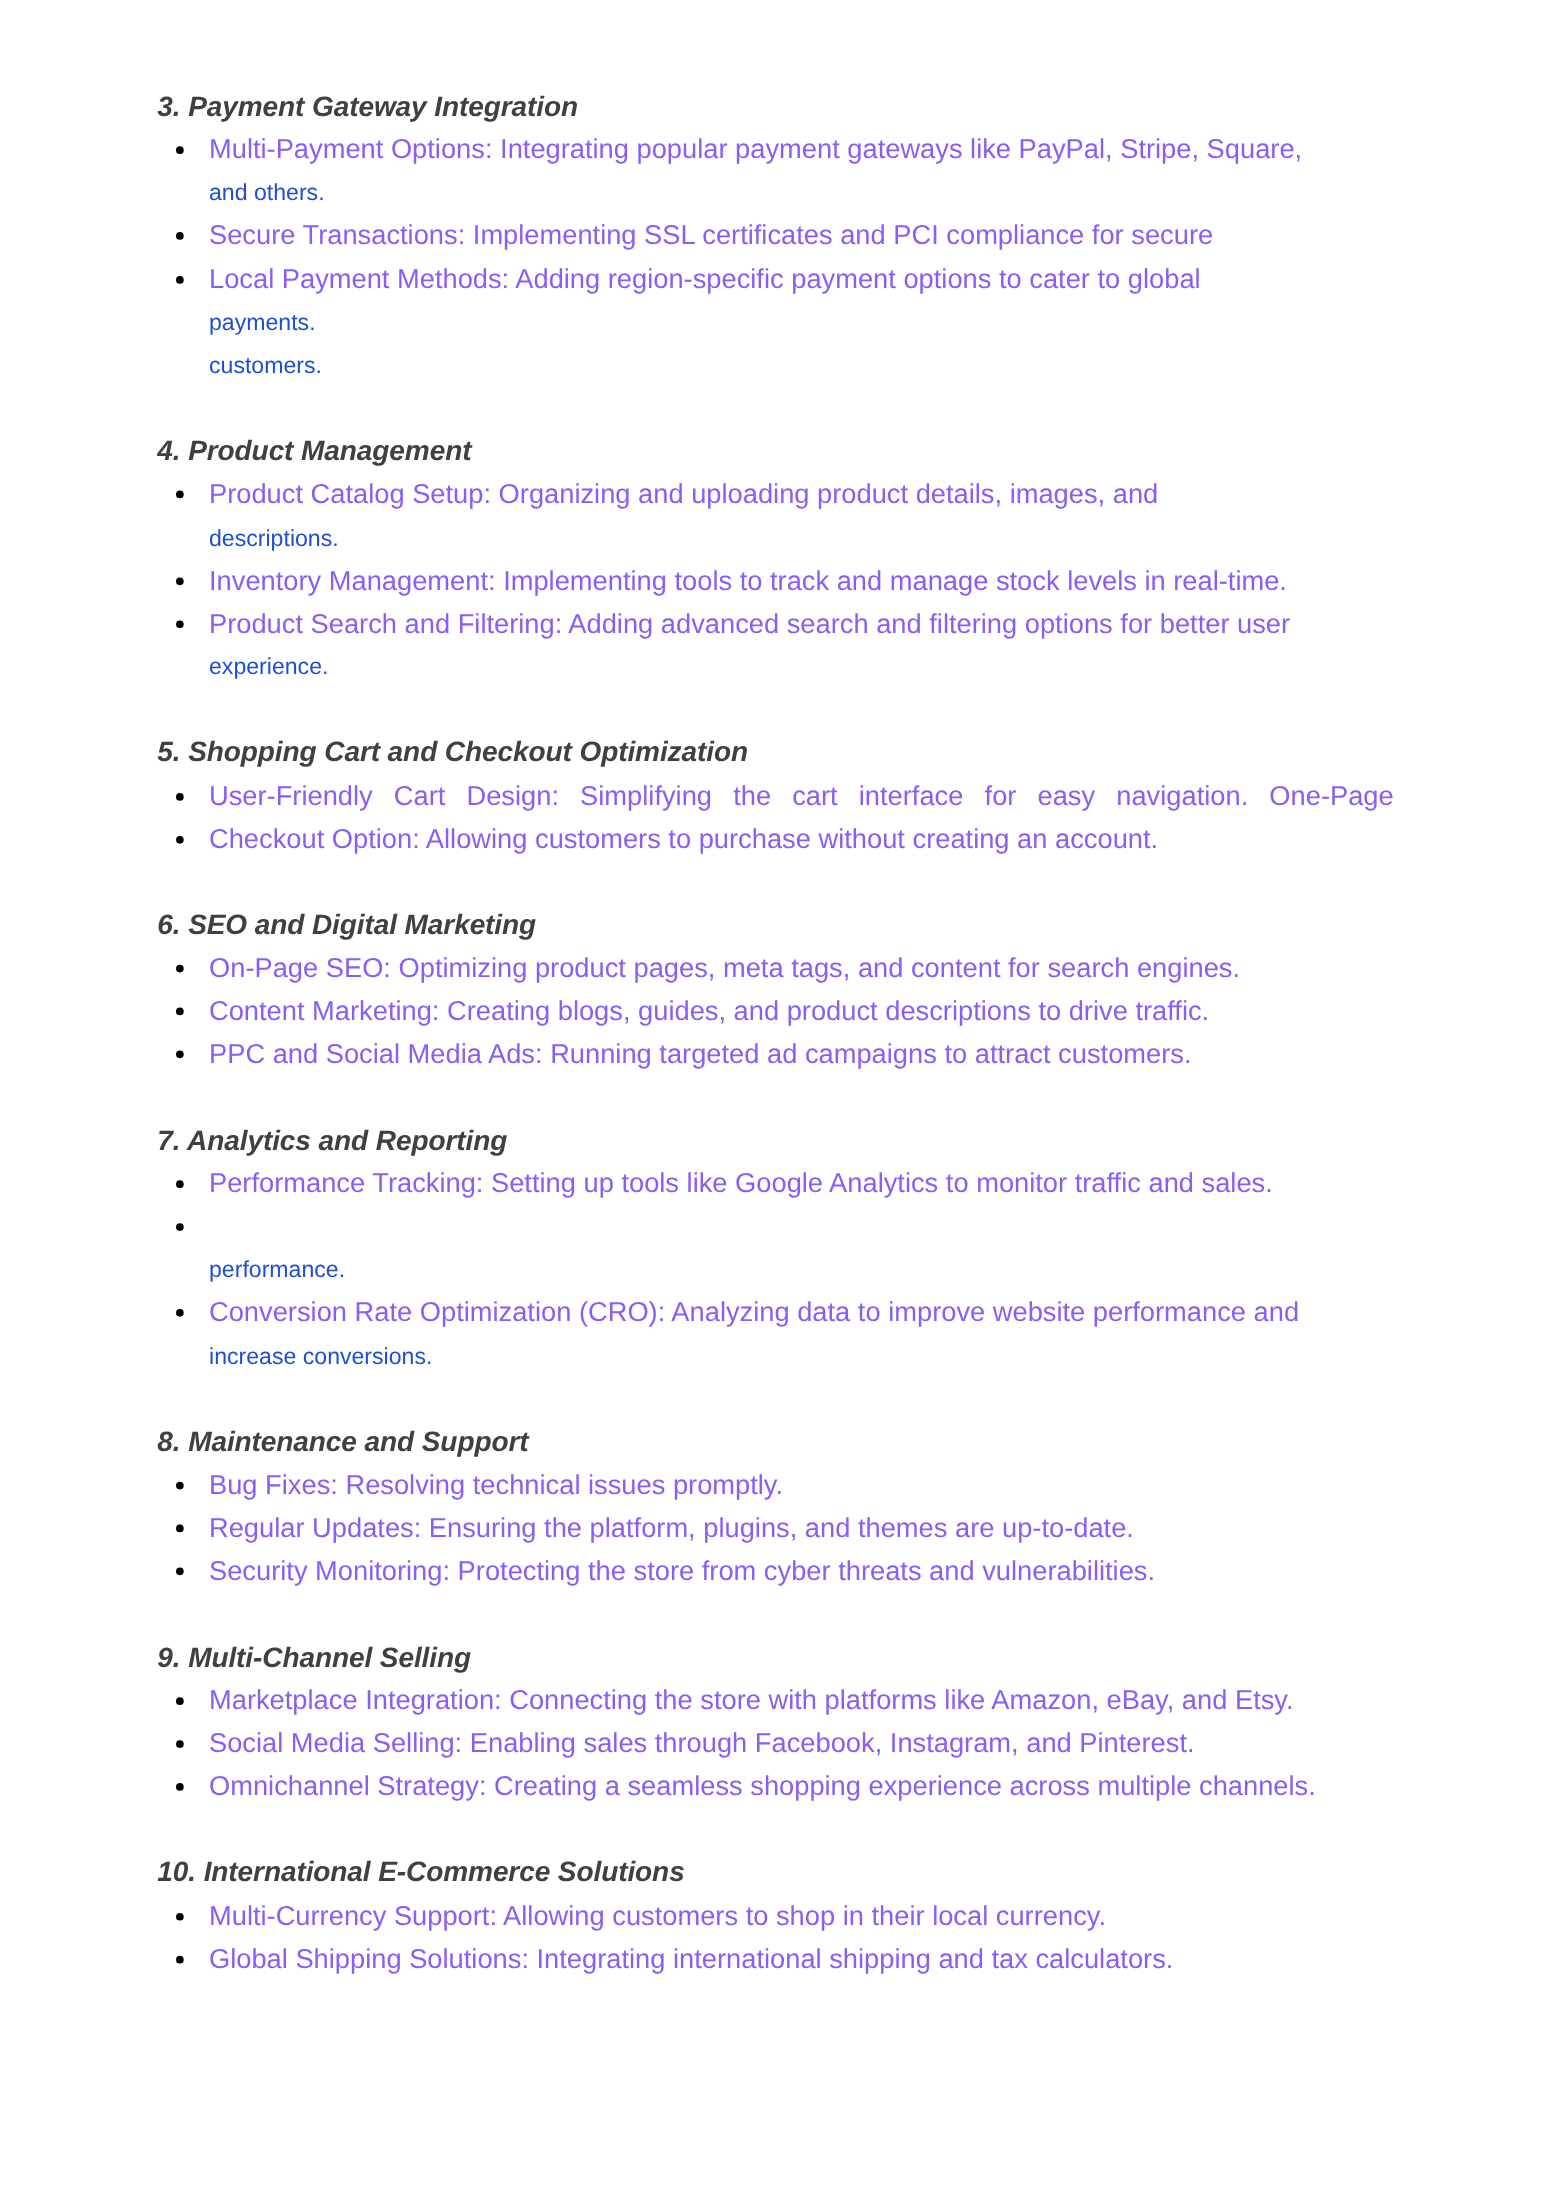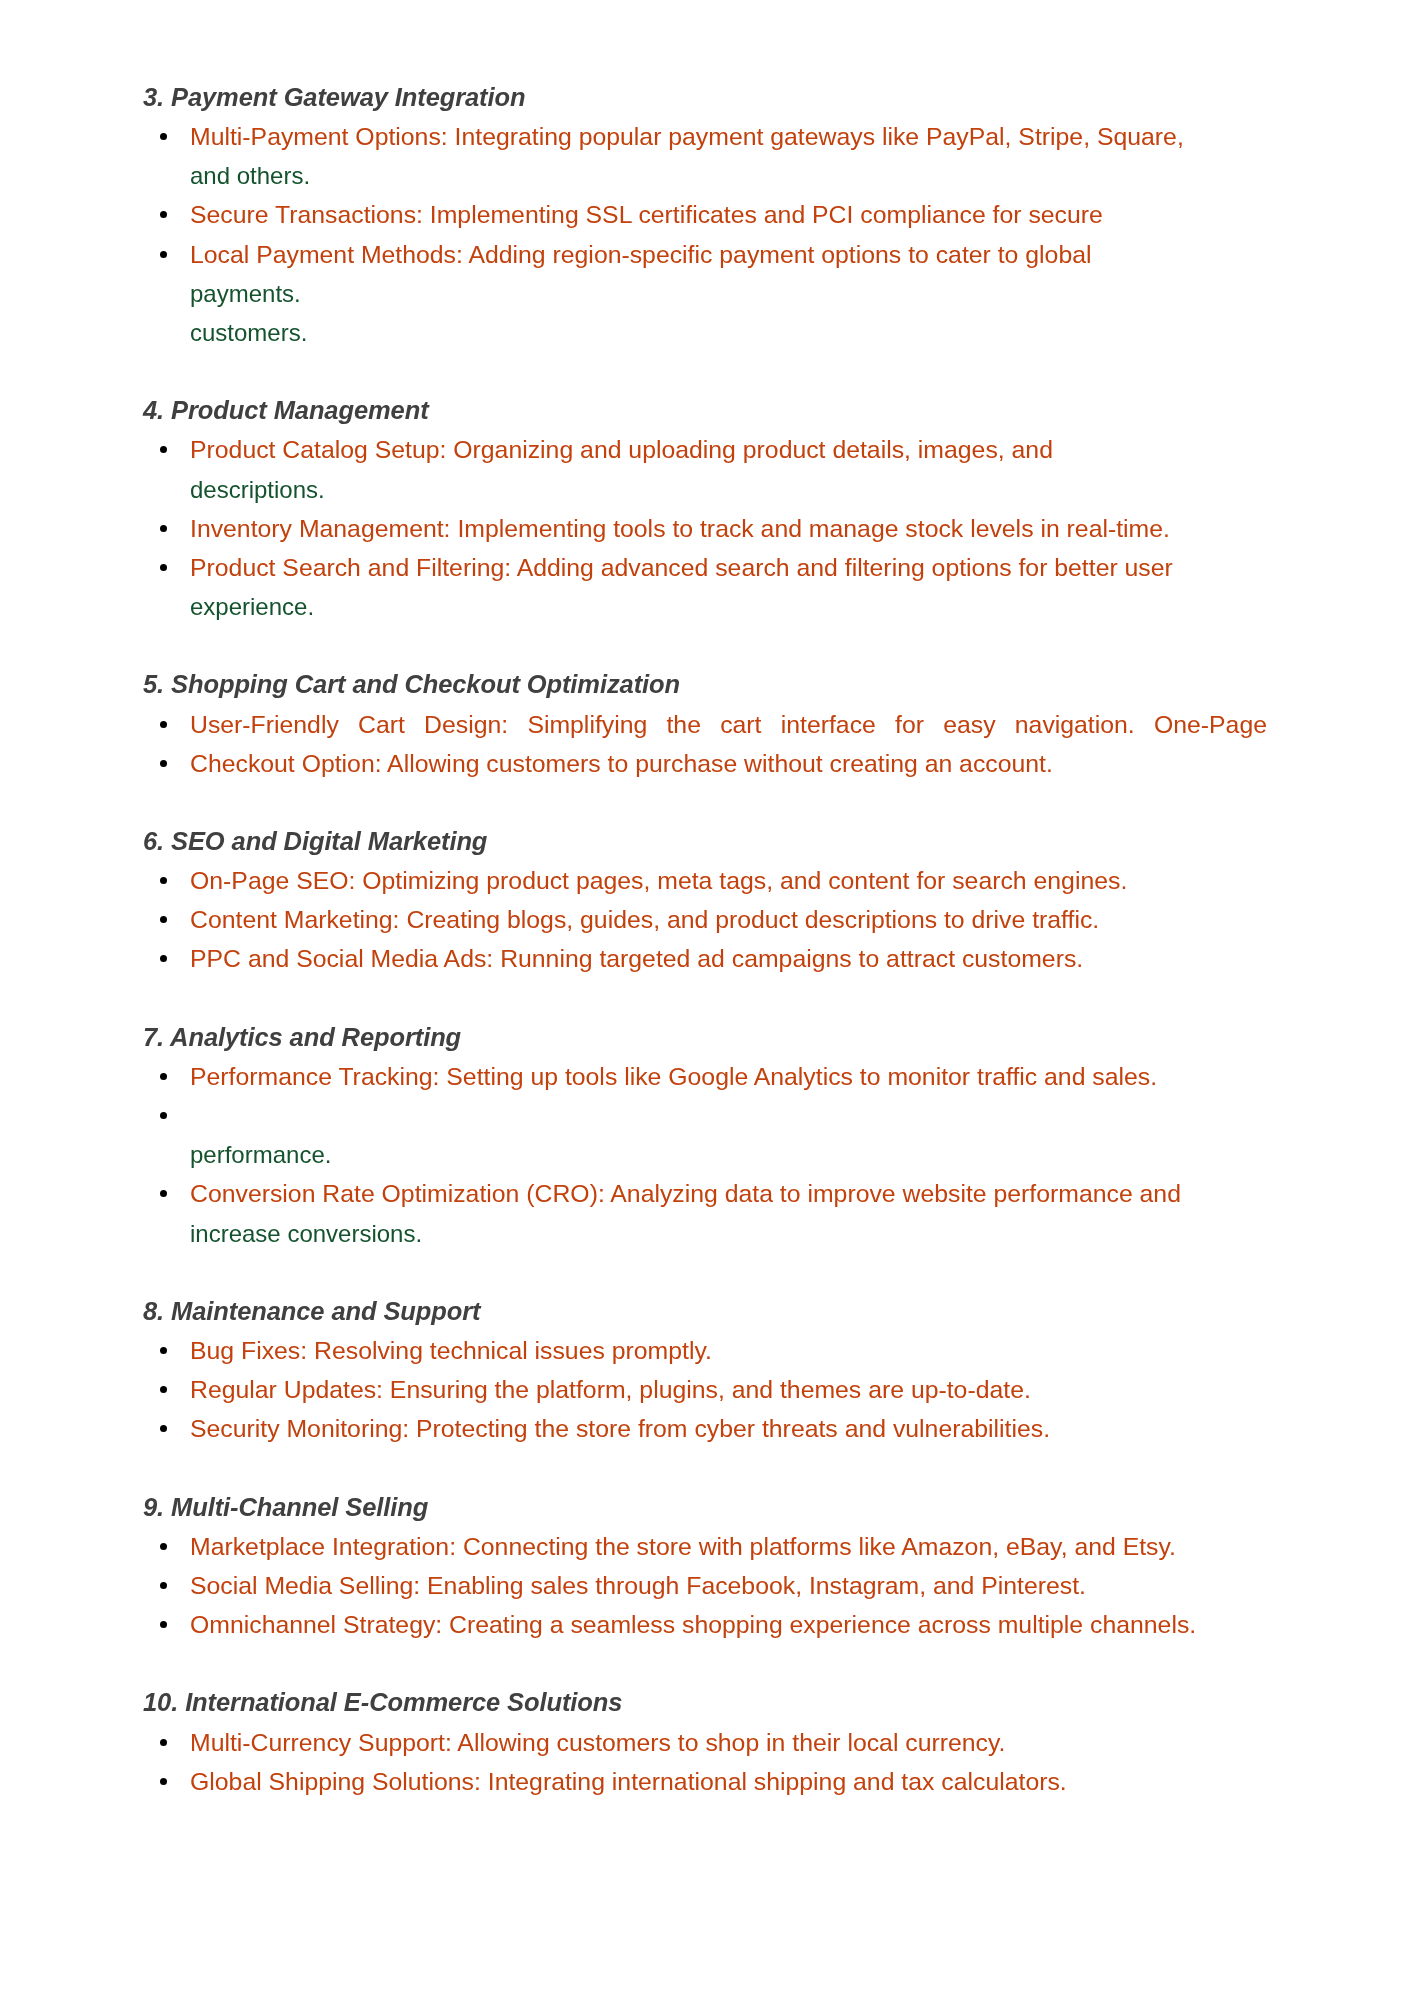--- a/index.html
+++ b/index.html
@@ -38,36 +38,36 @@
     font-family: "Liberation Sans", sans-serif;
     font-weight: bold;
     font-style: italic;
     font-size: 25.5px;
     color: #404040;
     letter-spacing: -0.1px;
   }
   .bullet-line {
     font-family: "Liberation Sans", sans-serif;
     font-size: 24.8px;
-    color: #c2410c;
+    color: #8b5cf6;
     padding-left: 47px;
   }
   .bullet-dot {
     position: absolute;
     left: 17px;
     top: 16px;
     width: 7px;
     height: 7px;
     border-radius: 50%;
     background: #000000;
   }
   .cont-line {
     font-family: "Liberation Sans", sans-serif;
-    font-size: 24px;
-    color: #14532d;
+    font-size: 21px;
+    color: #1d4ed8;
     padding-left: 47px;
   }
   .justify-text {
     display: inline-block;
     width: 1077px;
     text-align: justify;
     text-align-last: justify;
   }
   .spacer {
     height: 39.17px;

